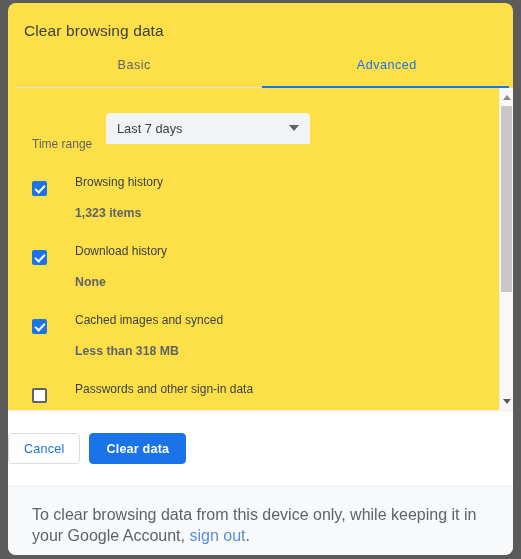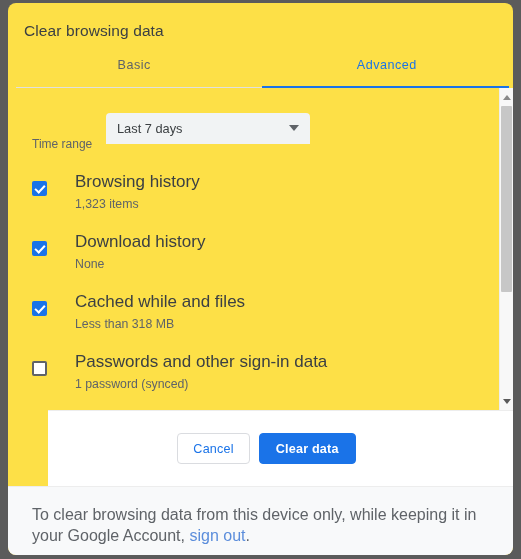--- a/index.html
+++ b/index.html
@@ -145,29 +145,30 @@
     content: "";
     position: absolute;
     left: 4.5px; top: 1.5px;
     width: 4px; height: 8px;
     border: solid #fff;
     border-width: 0 2px 2px 0;
     transform: rotate(43deg);
   }
   .item-text { margin-left: 28px; }
   .item-title {
-    font-size: 17px;
+    font-size: 12px;
     color: #3c4043;
     line-height: 19px;
   }
   .item-sub {
     font-size: 12.3px;
     color: #5f6368;
     line-height: 19px;
-    margin-top: 4px;
+    margin-top: 12px;
+    font-weight: bold;
   }
 
   
   .scrollbar {
     position: absolute;
     right: 0; top: 0; bottom: 0;
     width: 14px;
     background: #f8f8f8;
     border-left: 1px solid #ededed;
   }
@@ -196,25 +197,24 @@
     border-radius: 1px;
     cursor: pointer;
   }
 
   
   .actions {
     height: 76px;
     border-top: 1px solid #ededed;
     display: flex;
     align-items: center;
-    justify-content: center;
+    justify-content: flex-start;
     padding-right: 28px;
     gap: 9px;
     background: #fff;
-    margin-left: 40px;
   }
   .btn {
     height: 31px;
     border-radius: 4px;
     font-size: 12.6px;
     letter-spacing: 0.2px;
     display: flex;
     align-items: center;
     justify-content: center;
     cursor: pointer;
@@ -294,21 +294,21 @@
           <span class="item-text">
             <span class="item-title">Download history</span>
             <span class="item-sub" style="display:block">None</span>
           </span>
         </div>
 
 
         <div class="item">
           <span class="cb on"></span>
           <span class="item-text">
-            <span class="item-title">Cached while and files</span>
+            <span class="item-title">Cached images and synced</span>
             <span class="item-sub" style="display:block">Less than 318 MB</span>
           </span>
         </div>
 
         <div class="item">
           <span class="cb off"></span>
           <span class="item-text">
             <span class="item-title">Passwords and other sign-in data</span>
             <span class="item-sub" style="display:block">1 password (synced)</span>
           </span>

